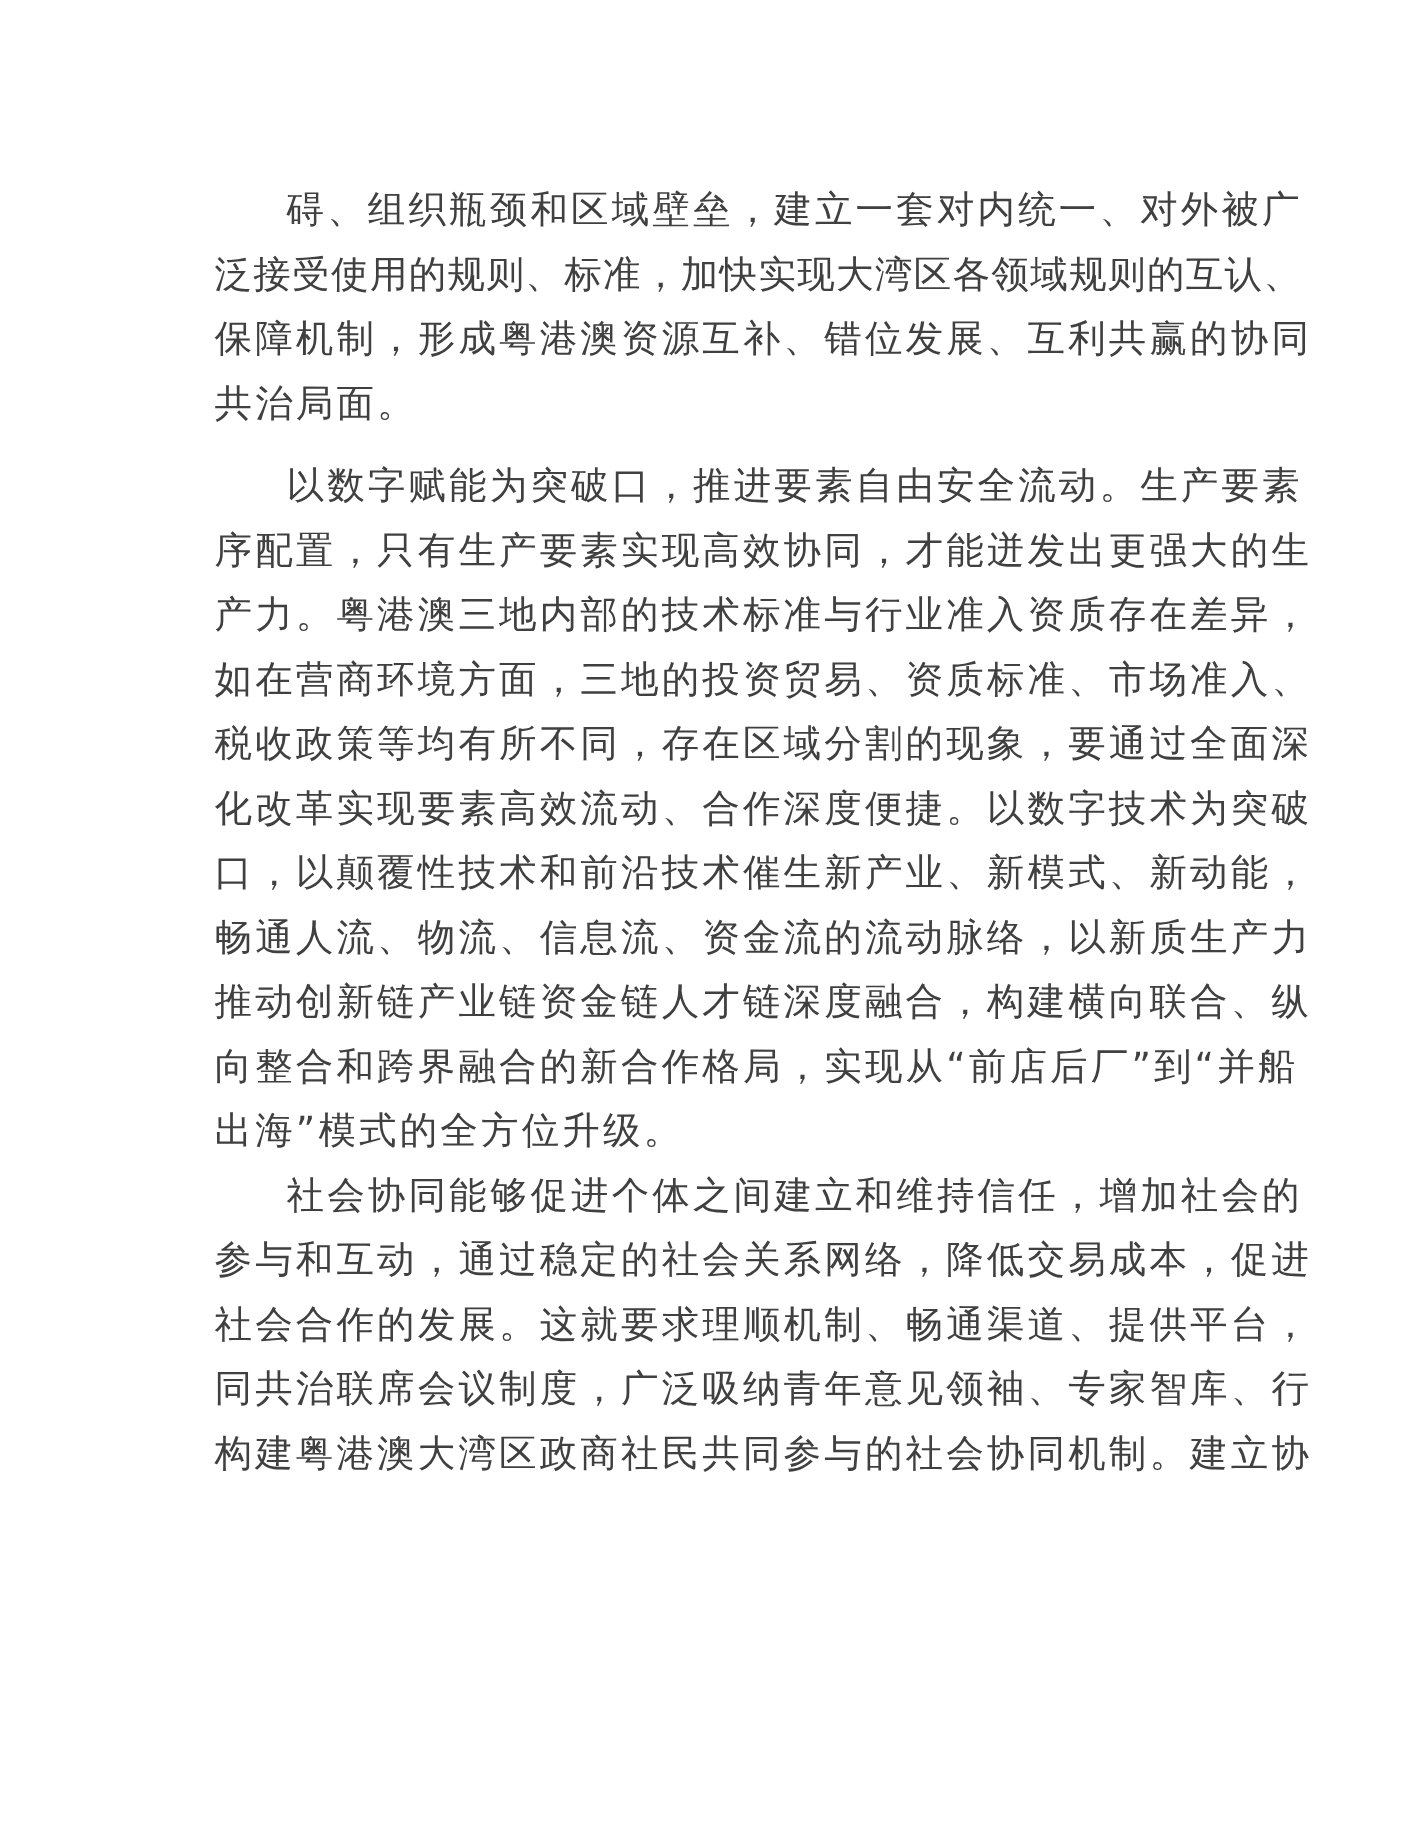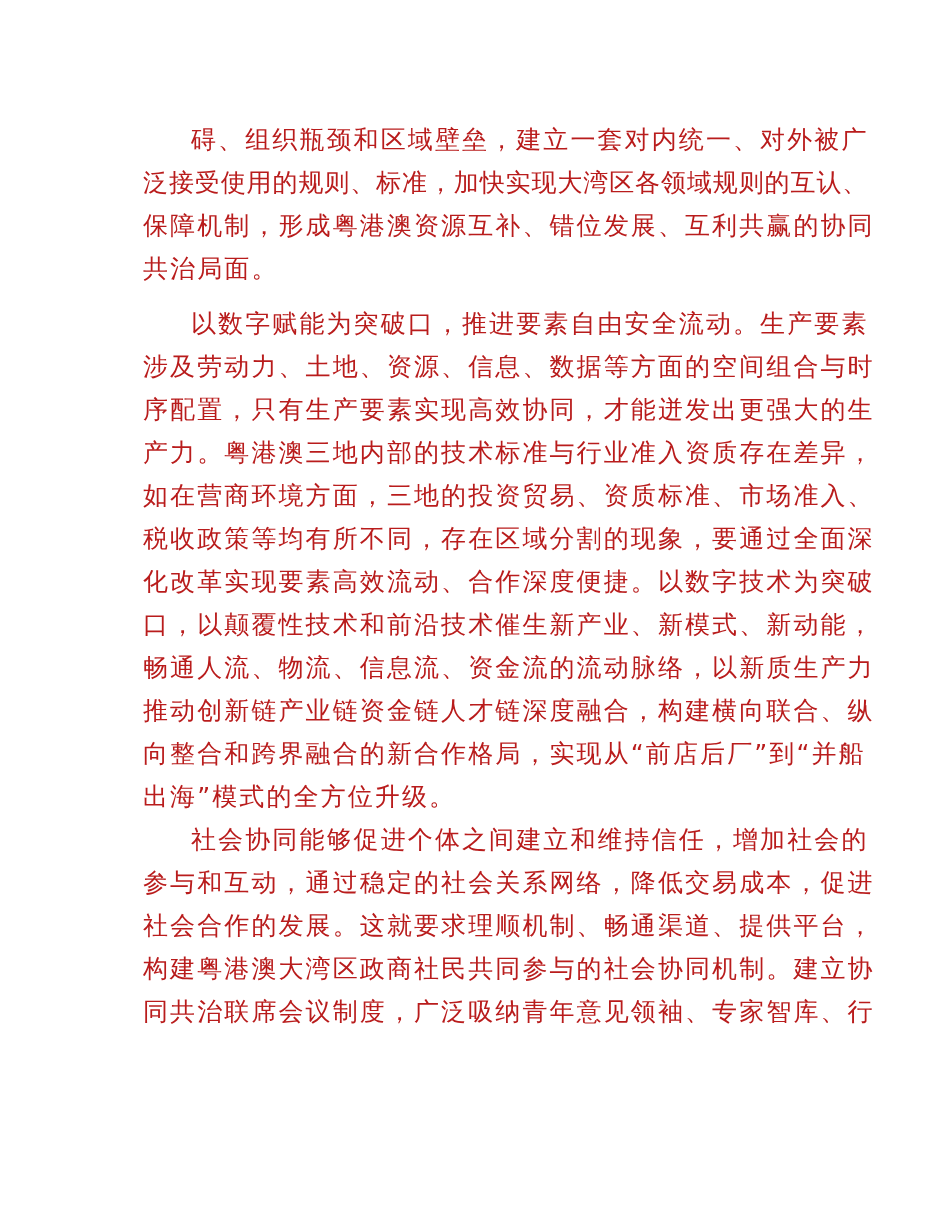--- a/index.html
+++ b/index.html
@@ -1,20 +1,20 @@
 <!DOCTYPE html>
 <html><head>
   <meta charset="utf-8">
   <style>
     html, body { margin: 0; padding: 0; background: #ffffff; }
     body { width: 950px; height: 1230px; position: relative; overflow: hidden; }
     .page {
       position: absolute; left: 143px; top: 118px; width: 680px;
       font-family: "DejaVu Sans", "Liberation Sans", sans-serif;
-      color: #b91c1c;
+      color: #404040;
     }
     .para { margin: 0 0 0 0; }
     .line {
       display: block; height: 43px; line-height: 43px;
       font-size: 25px; white-space: nowrap; letter-spacing: 2.1px;
     }
     .indent { padding-left: 48px; }
     .p2 { margin-top: 12px; }
     .p3 { margin-top: 0; }
   </style>
@@ -23,32 +23,31 @@
 
 <div class="page">
   <div class="para p1">
     <span class="line indent">碍、组织瓶颈和区域壁垒，建立一套对内统一、对外被广</span>
     <span class="line" style="letter-spacing:0.9px">泛接受使用的规则、标准，加快实现大湾区各领域规则的互认、</span>
     <span class="line">保障机制，形成粤港澳资源互补、错位发展、互利共赢的协同</span>
     <span class="line">共治局面。</span>
   </div>
   <div class="para p2">
     <span class="line indent">以数字赋能为突破口，推进要素自由安全流动。生产要素</span>
-    <span class="line">涉及劳动力、土地、资源、信息、数据等方面的空间组合与时</span>
     <span class="line">序配置，只有生产要素实现高效协同，才能迸发出更强大的生</span>
     <span class="line">产力。粤港澳三地内部的技术标准与行业准入资质存在差异，</span>
     <span class="line">如在营商环境方面，三地的投资贸易、资质标准、市场准入、</span>
     <span class="line">税收政策等均有所不同，存在区域分割的现象，要通过全面深</span>
     <span class="line">化改革实现要素高效流动、合作深度便捷。以数字技术为突破</span>
     <span class="line">口，以颠覆性技术和前沿技术催生新产业、新模式、新动能，</span>
     <span class="line">畅通人流、物流、信息流、资金流的流动脉络，以新质生产力</span>
     <span class="line">推动创新链产业链资金链人才链深度融合，构建横向联合、纵</span>
     <span class="line">向整合和跨界融合的新合作格局，实现从“前店后厂”到“并船</span>
     <span class="line">出海”模式的全方位升级。</span>
   </div>
   <div class="para p3">
     <span class="line indent">社会协同能够促进个体之间建立和维持信任，增加社会的</span>
     <span class="line">参与和互动，通过稳定的社会关系网络，降低交易成本，促进</span>
     <span class="line">社会合作的发展。这就要求理顺机制、畅通渠道、提供平台，</span>
+    <span class="line">同共治联席会议制度，广泛吸纳青年意见领袖、专家智库、行</span>
     <span class="line">构建粤港澳大湾区政商社民共同参与的社会协同机制。建立协</span>
-    <span class="line">同共治联席会议制度，广泛吸纳青年意见领袖、专家智库、行</span>
   </div>
 </div>
 
 </body></html>

